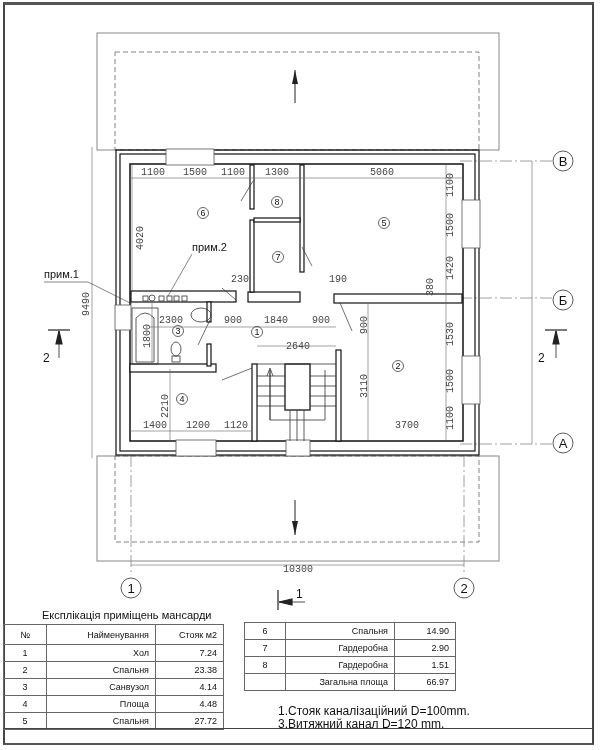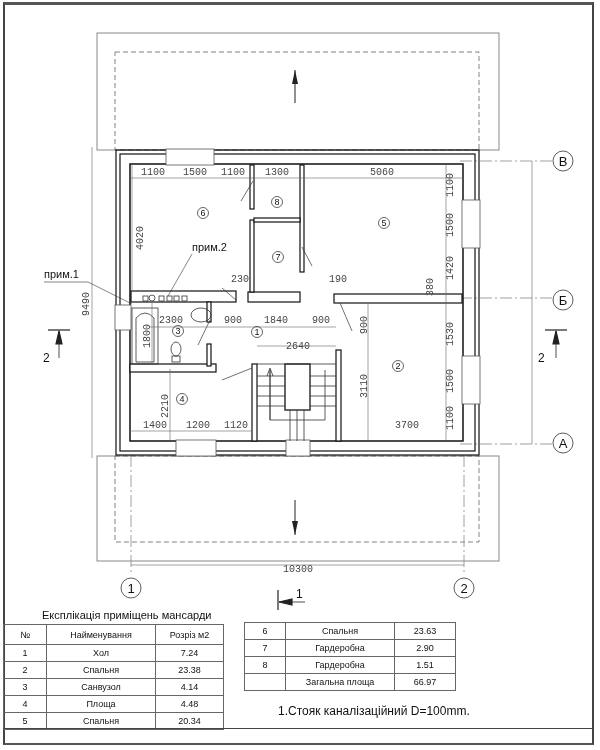--- a/index.html
+++ b/index.html
@@ -7,21 +7,21 @@
   .frame { position: absolute; left: 3px; top: 2px; width: 591px; height: 743px; border-left: 2px solid #444; border-right: 2px solid #444; border-top: 3px solid #555; border-bottom: 2px solid #555; box-sizing: border-box; }
   svg { position: absolute; left: 0; top: 0; }
   .dim { font-family: "Liberation Mono", monospace; font-size: 10px; fill: #444; }
   .lbl { font-family: "Liberation Sans", sans-serif; font-size: 11px; fill: #111; }
   .tag { font-family: "Liberation Sans", sans-serif; font-size: 12px; fill: #111; }
   .axis { font-family: "Liberation Sans", sans-serif; font-size: 13px; fill: #111; }
   .rn { font-family: "Liberation Sans", sans-serif; font-size: 9px; fill: #111; }
 
   .tbl-title { position: absolute; left: 42px; top: 609px; font-size: 11px; color: #111; }
   table.exp { position: absolute; border-collapse: collapse; font-size: 9px; color: #111; }
-  table.exp td, table.exp th { border: 1px solid #666; padding: 0 6px; height: 16px; font-weight: normal; text-align: center; }
+  table.exp td, table.exp th { border: 1px solid #666; padding: 0 6px; height: 16px; font-weight: normal; text-align: right; }
   #t1 { left: 3px; top: 624px; width: 221px; }
   #t1 td:nth-child(1), #t1 th:nth-child(1) { width: 30px; text-align: center; }
   #t1 td:nth-child(2), #t1 th:nth-child(2) { width: 96px; }
   #t1 th { height: 19px; }
   #t2 { left: 244px; top: 622px; width: 212px; }
   #t2 td:nth-child(1) { width: 28px; text-align: center; }
   #t2 td:nth-child(2) { width: 96px; }
   #t2 .bold { font-weight: normal; }
   .notes { position: absolute; left: 278px; top: 705px; font-size: 12px; line-height: 13px; color: #111; }
   .bottom-line { position: absolute; left: 3px; top: 728px; width: 591px; border-top: 1px solid #444; }
@@ -239,21 +239,21 @@
   </g>
 </svg>
 
 <div class="tbl-title">Експлікація приміщень мансарди</div>
 
 <table class="exp" id="t1">
   <tbody>
       <tr>
     <th>№</th>
     <th>Найменування</th>
-    <th>Розріз м2</th>
+    <th>Стояк м2</th>
   </tr>
   <tr>
         <td>1</td>
         <td>Хол</td>
         <td>7.24</td>
       </tr>
   <tr>
         <td>2</td>
         <td>Спальня</td>
         <td>23.38</td>
@@ -264,31 +264,31 @@
         <td>4.14</td>
       </tr>
   <tr>
         <td>4</td>
         <td>Площа</td>
         <td>4.48</td>
       </tr>
   <tr>
         <td>5</td>
         <td>Спальня</td>
-        <td>20.34</td>
+        <td>27.72</td>
       </tr>
 </tbody>
   </table>
 
 <table class="exp" id="t2">
   <tbody>
       <tr>
         <td>6</td>
         <td>Спальня</td>
-        <td>23.63</td>
+        <td>14.90</td>
       </tr>
   <tr>
         <td>7</td>
         <td>Гардеробна</td>
         <td>2.90</td>
       </tr>
   <tr>
         <td>8</td>
         <td>Гардеробна</td>
         <td>1.51</td>
@@ -296,15 +296,16 @@
   <tr>
         <td></td>
         <td class="bold">Загальна площа</td>
         <td>66.97</td>
       </tr>
 </tbody>
   </table>
 
 <div class="notes">
   <div>1.Стояк каналізаційний D=100mm.</div>
+  <div>3.Витяжний канал D=120 mm.</div>
 </div>
 
 <div class="bottom-line"></div>
 
 </body></html>

